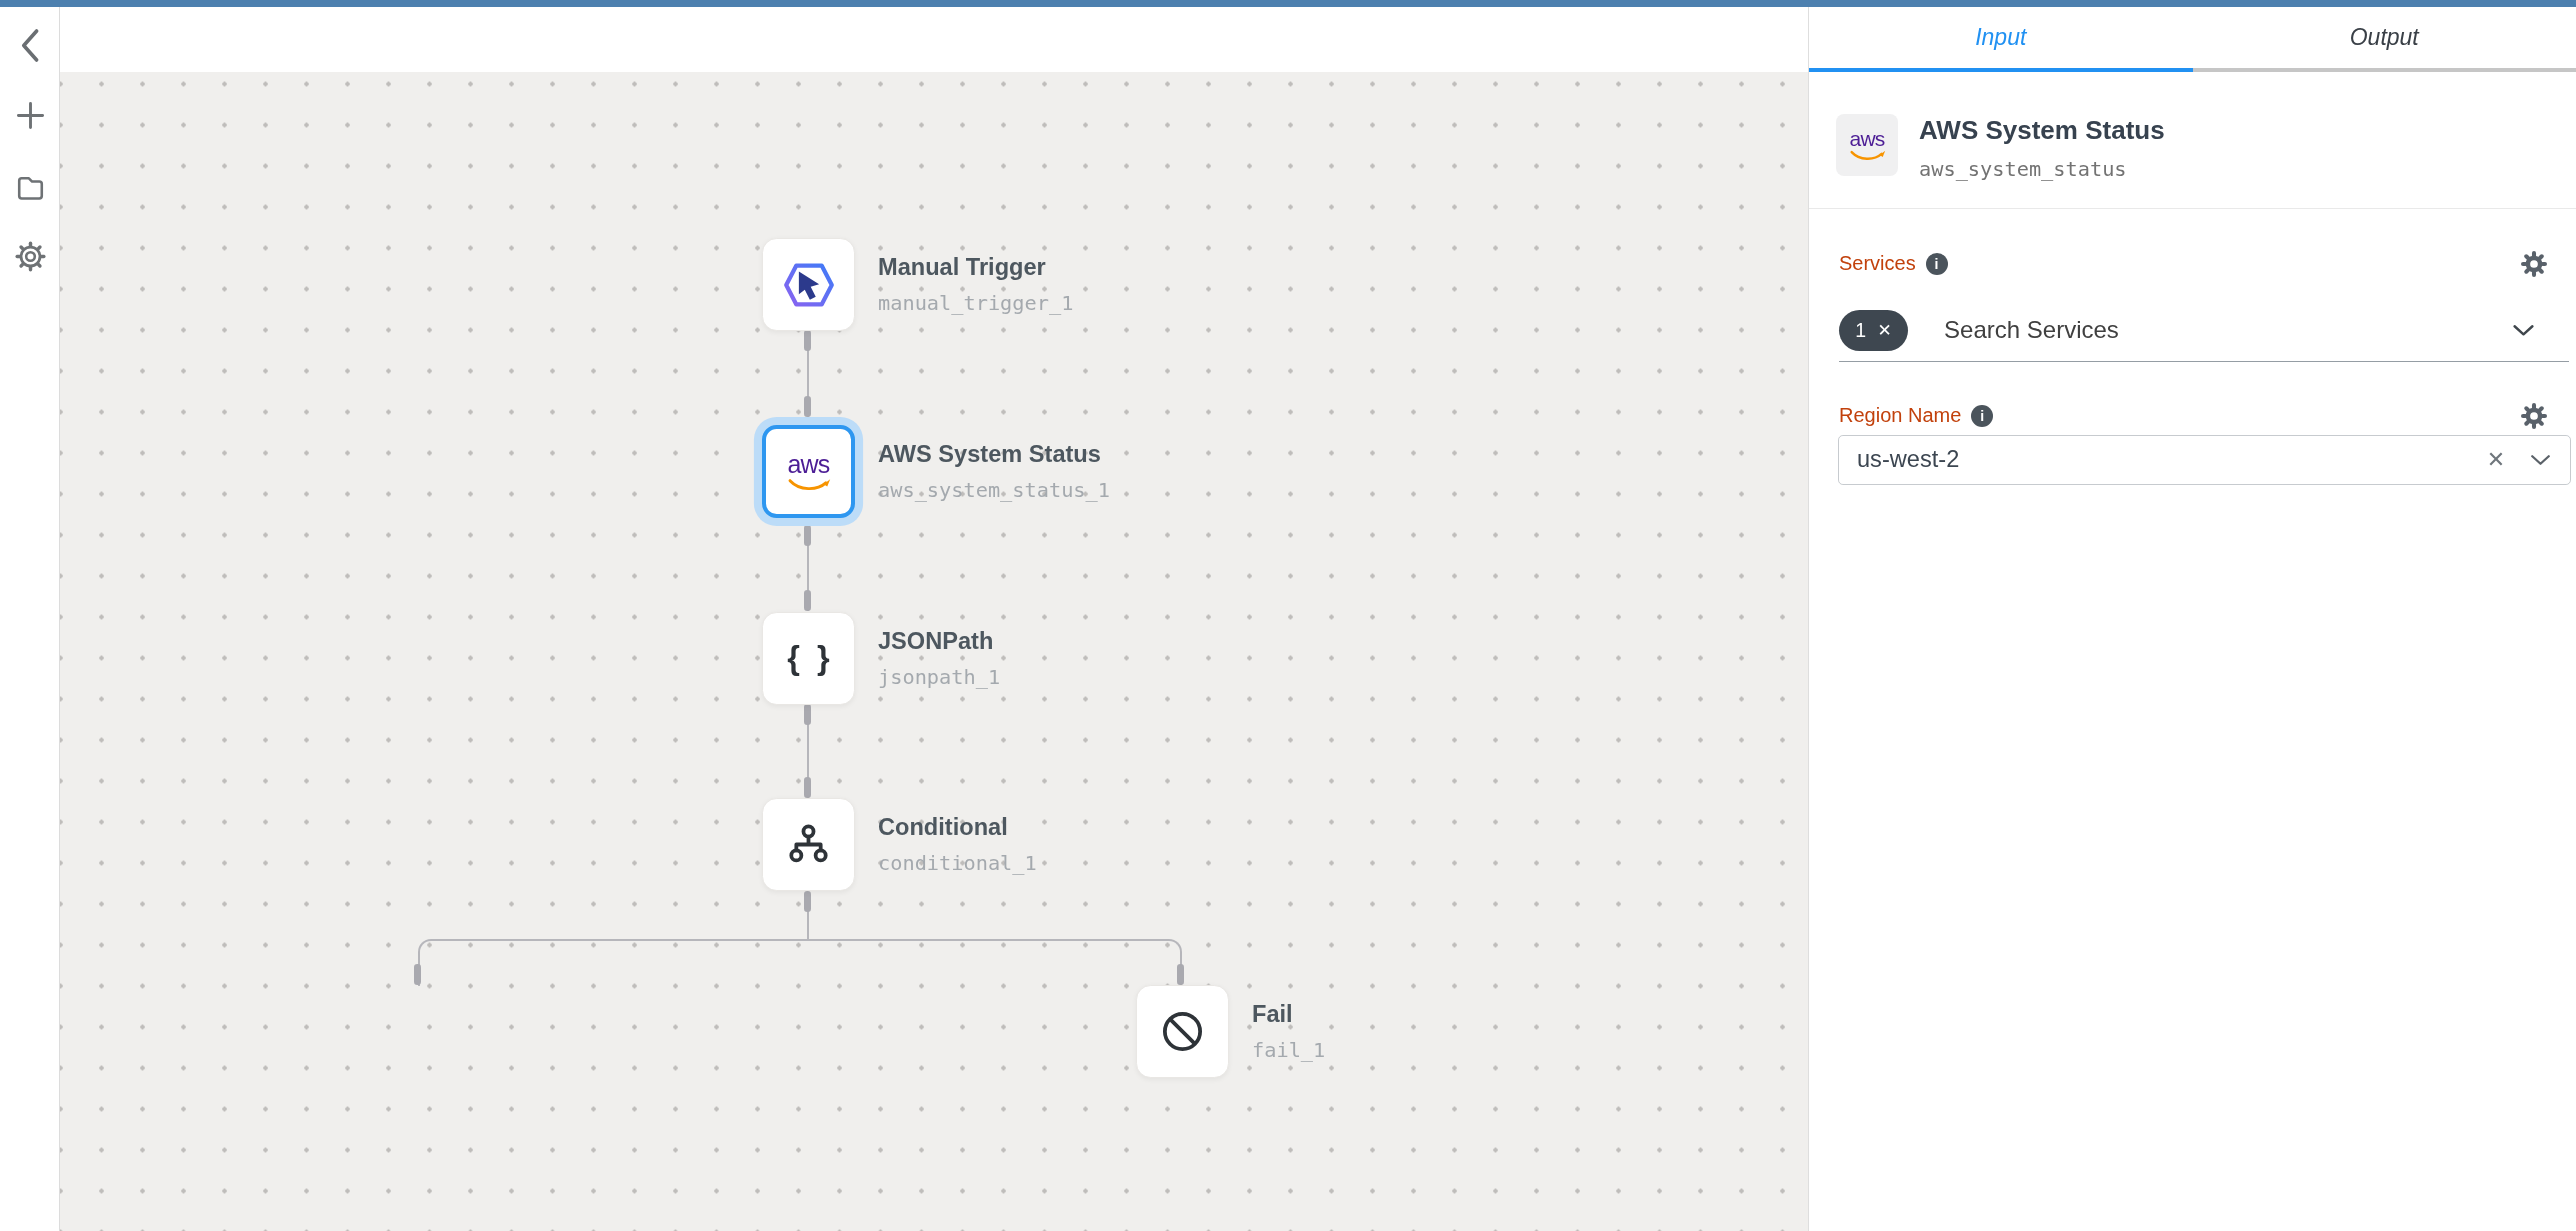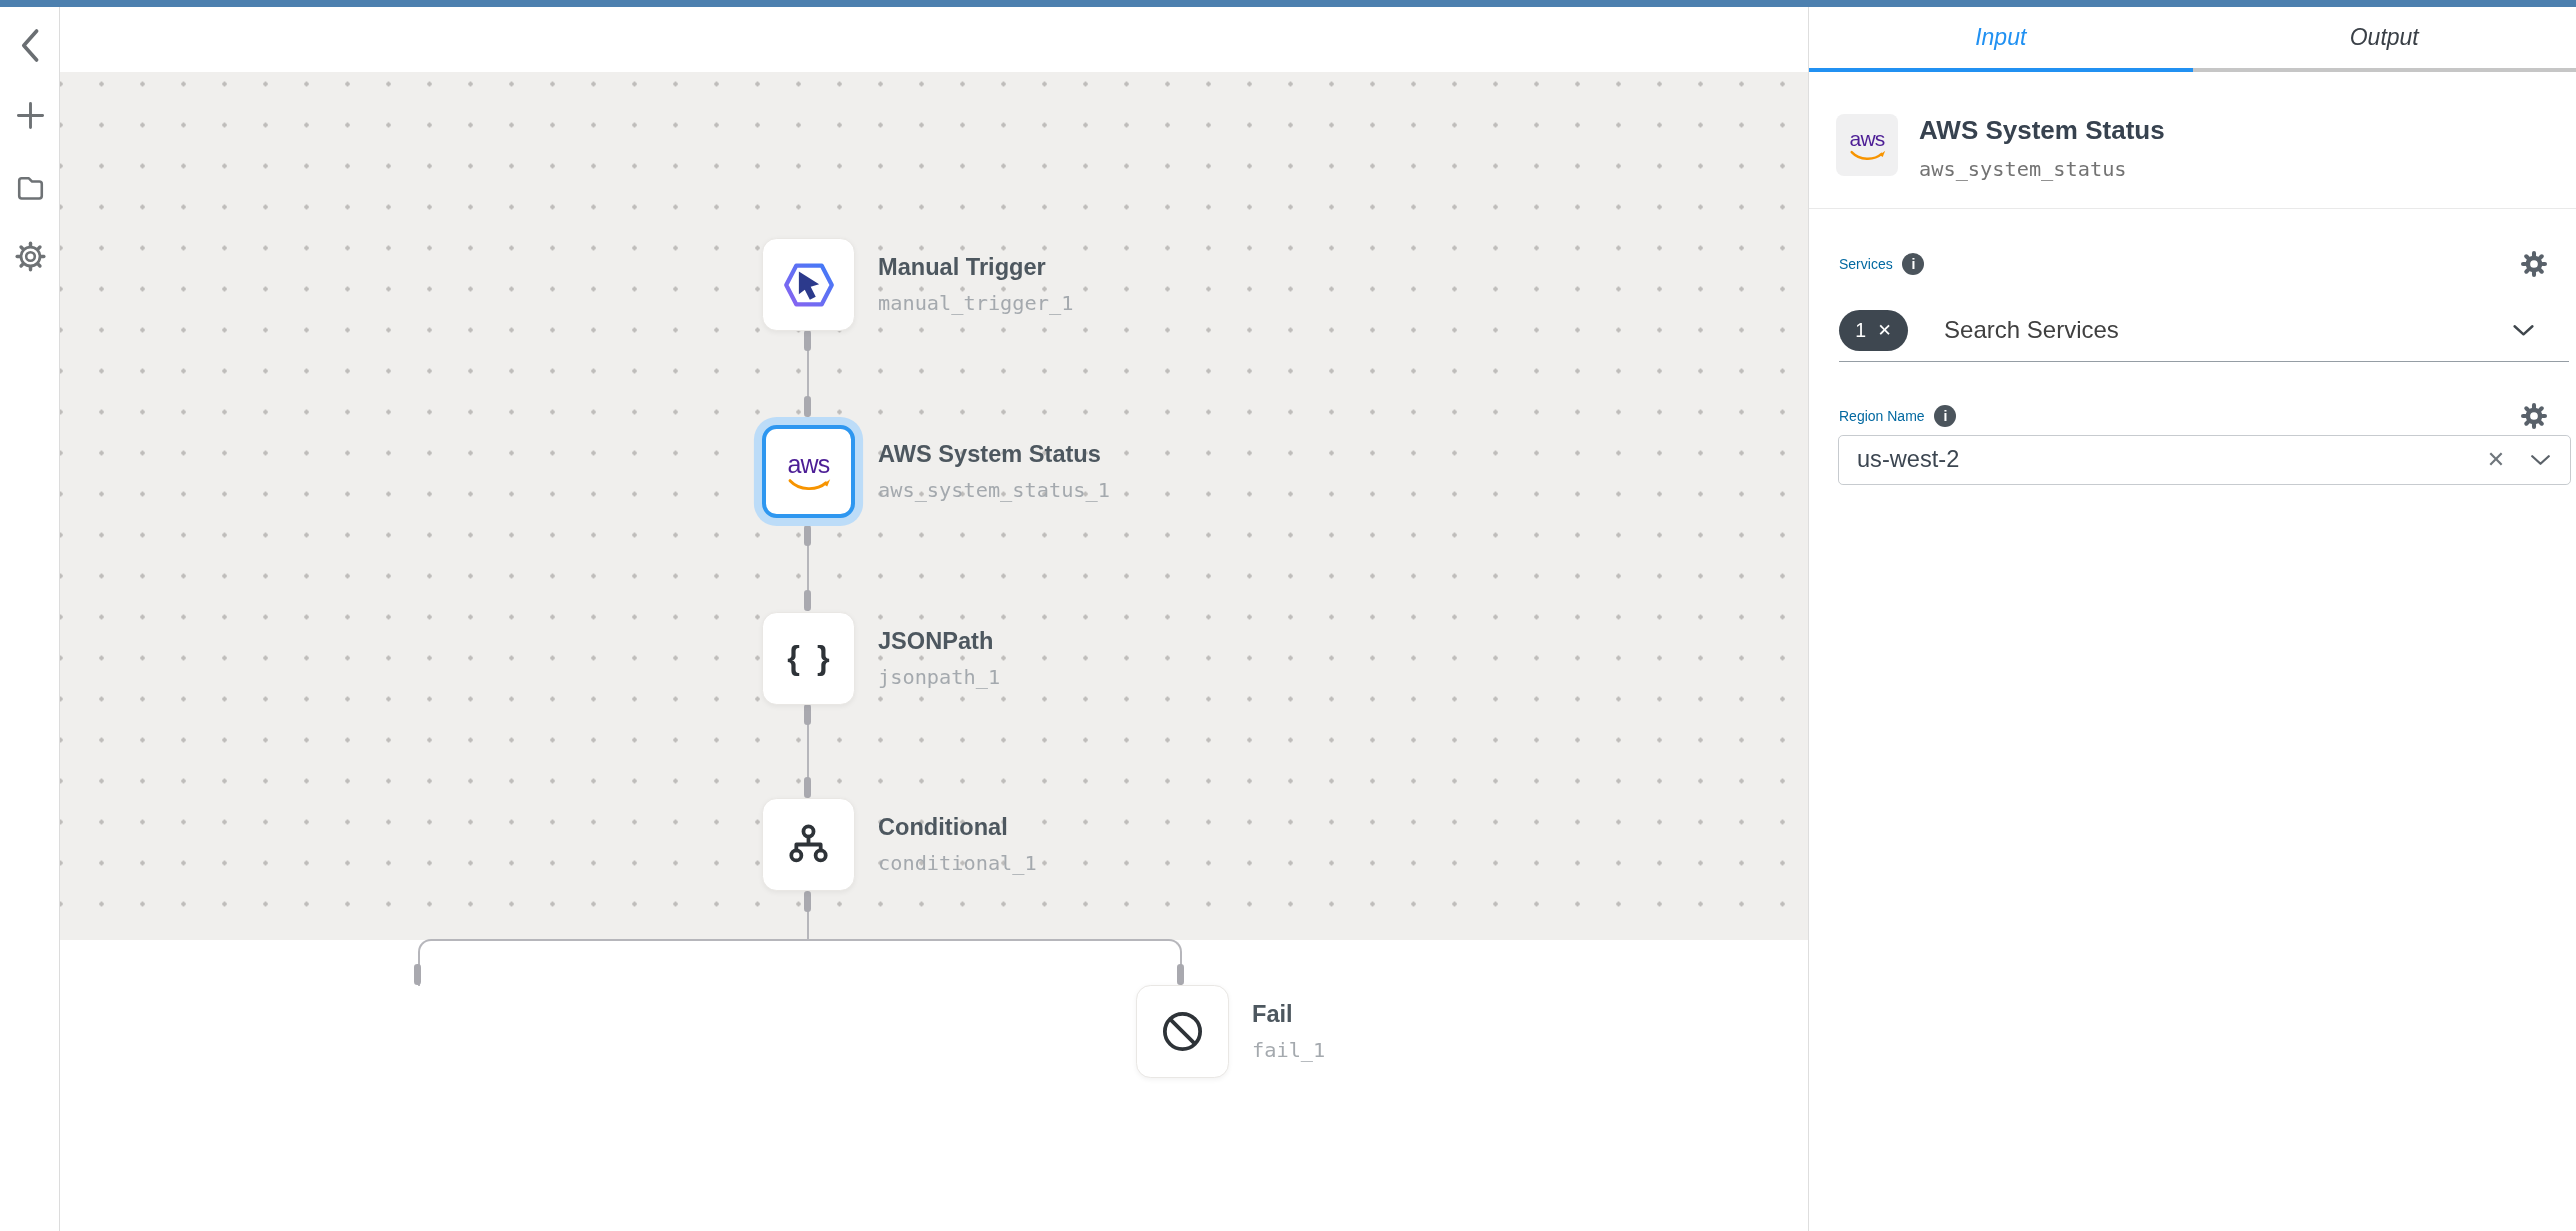--- a/index.html
+++ b/index.html
@@ -22,21 +22,21 @@
   #title-wrap { position:absolute; left:24.4px; top:0; height:64px; display:flex; align-items:center; }
   #wf-title { font-size:25px; font-weight:700; color:#3a434b; }
   #wf-count { font-size:25px; color:#9ca2a7; margin-left:11.4px; }
   #wf-badge { margin-left:28px; background:#2191f2; color:#fff; font-size:16.3px; font-weight:700; letter-spacing:0.4px; padding:6.5px 11.4px; border-radius:4.9px; }
   .hdr-divider { position:absolute; top:0; width:0.8px; height:64px; background:#e8e8e8; }
   #code-btn { position:absolute; left:1371px; top:0; width:78px; height:64px; border-left:0.8px solid #e8e8e8; display:flex; align-items:center; justify-content:center; font-size:24.4px; font-weight:700; color:#2b2f33; cursor:pointer; }
   #cal-btn  { position:absolute; left:1449px; top:0; width:78px; height:64px; border-left:0.8px solid #e8e8e8; display:flex; align-items:center; justify-content:center; cursor:pointer; }
   #run-btn  { position:absolute; left:1527px; top:0; width:221px; height:65px; background:#2191f2; color:#fff; font-size:23.6px; font-weight:700; display:flex; align-items:center; justify-content:center; border:none; cursor:pointer; }
 
   
-  #canvas { position:absolute; left:60px; top:72px; width:1748px; height:868px;
+  #canvas { position:absolute; left:60px; top:72px; width:1748px; height:1160px;
             background-color:#f0efed;
             background-image:radial-gradient(circle,#bfbdbb 2px, rgba(0,0,0,0) 2.4px);
             background-size:41px 41px; background-position:21px 32.5px; }
   .cline { position:absolute; width:2.4px; background:#b6b6bb; }
   #branch { position:absolute; left:358px; top:867px; width:764px; height:47px;
             border:2.4px solid #b6b6bb; border-bottom:none; border-radius:13px 13px 0 0; }
   .nub { position:absolute; width:7.3px; height:21px; background:#a9a9af; border-radius:3.3px; }
 
   .node { position:absolute; display:flex; align-items:center; }
   .tile { width:93px; height:93px; background:#fff; border:1.6px solid #e9e7e4; border-radius:14.6px;
@@ -58,21 +58,21 @@
   .tab.inactive { color:#3a4047; border-bottom:4.1px solid #c6c6c6; }
 
   #panel-head { position:absolute; left:27px; top:107px; display:flex; }
   #panel-tile { width:62px; height:62px; background:#f0f0f1; border-radius:8.1px; display:flex; align-items:center; justify-content:center; }
   #panel-head-text { margin-left:21px; padding-top:1.6px; }
   #panel-node-title { font-size:26px; font-weight:700; color:#37424f; }
   #panel-node-id { margin-top:11.4px; font-family:"DejaVu Sans Mono",monospace; font-size:20.3px; color:#737373; }
   #panel-divider { position:absolute; left:0; top:201px; width:100%; height:0.8px; background:#e9e9e9; }
 
   .field-label-row { position:absolute; left:30px; right:29px; display:flex; align-items:center; }
-  .field-label { font-size:14px; color:#0369a1; }
+  .field-label { font-size:20px; color:#c2410c; }
   .info-icon { margin-left:9.8px; width:22px; height:22px; border-radius:50%; background:#4b545c; color:#fff;
                font-size:14px; font-weight:700; display:flex; align-items:center; justify-content:center; cursor:pointer; }
   .gear-right { margin-left:auto; cursor:pointer; display:flex; }
 
   #services-row { position:absolute; left:30px; width:730px; top:293px; height:62px; display:flex; align-items:center;
                   border-bottom:1.6px solid #959da4; cursor:pointer; }
   #svc-pill { height:41px; background:#3e4750; border-radius:21px; color:#fff; display:flex; align-items:center; padding:0 16.3px; }
   #svc-pill .count { font-size:19.5px; }
   #svc-pill .x { font-size:17px; margin-left:11.4px; cursor:pointer; }
   #svc-placeholder { margin-left:36px; font-size:24px; color:#404040; }

